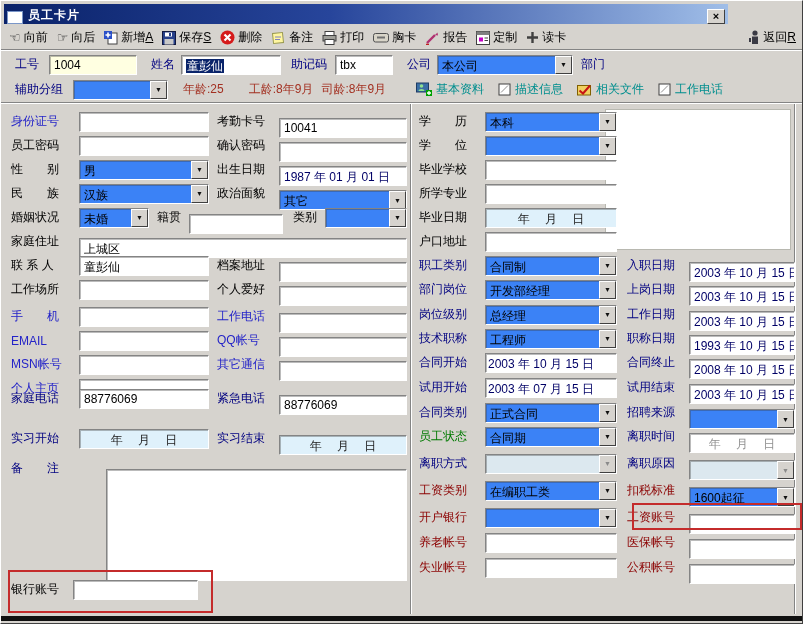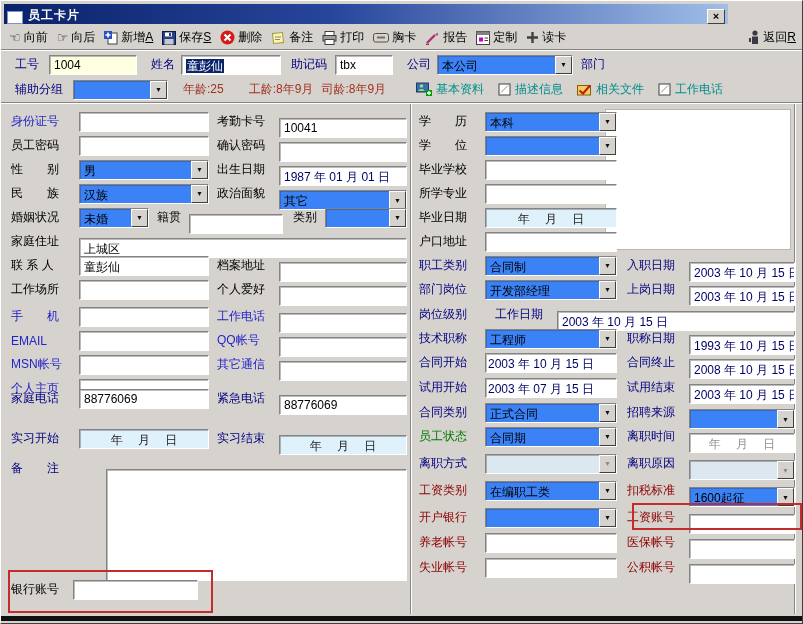--- a/index.html
+++ b/index.html
@@ -384,20 +384,24 @@
       <span class="rl nv">部门岗位</span>
       <span class="c w108">
           <span class="cv">开发部经理</span>
           <span class="ar">▼</span>
         </span>
       <span class="rl2 nv">上岗日期</span>
       <span class="d fx">2003 年 10 月 15 日</span>
     </div>
     <div class="r rrow" style="top:200px">
       <span class="rl nv">岗位级别</span>
+      <span class="c w108">
+          <span class="cv">总经理</span>
+          <span class="ar">▼</span>
+        </span>
       <span class="rl2 nv">工作日期</span>
       <span class="d fx">2003 年 10 月 15 日</span>
     </div>
     <div class="r rrow" style="top:224px">
       <span class="rl nv">技术职称</span>
       <span class="c w108">
           <span class="cv">工程师</span>
           <span class="ar">▼</span>
         </span>
       <span class="rl2 nv">职称日期</span>

